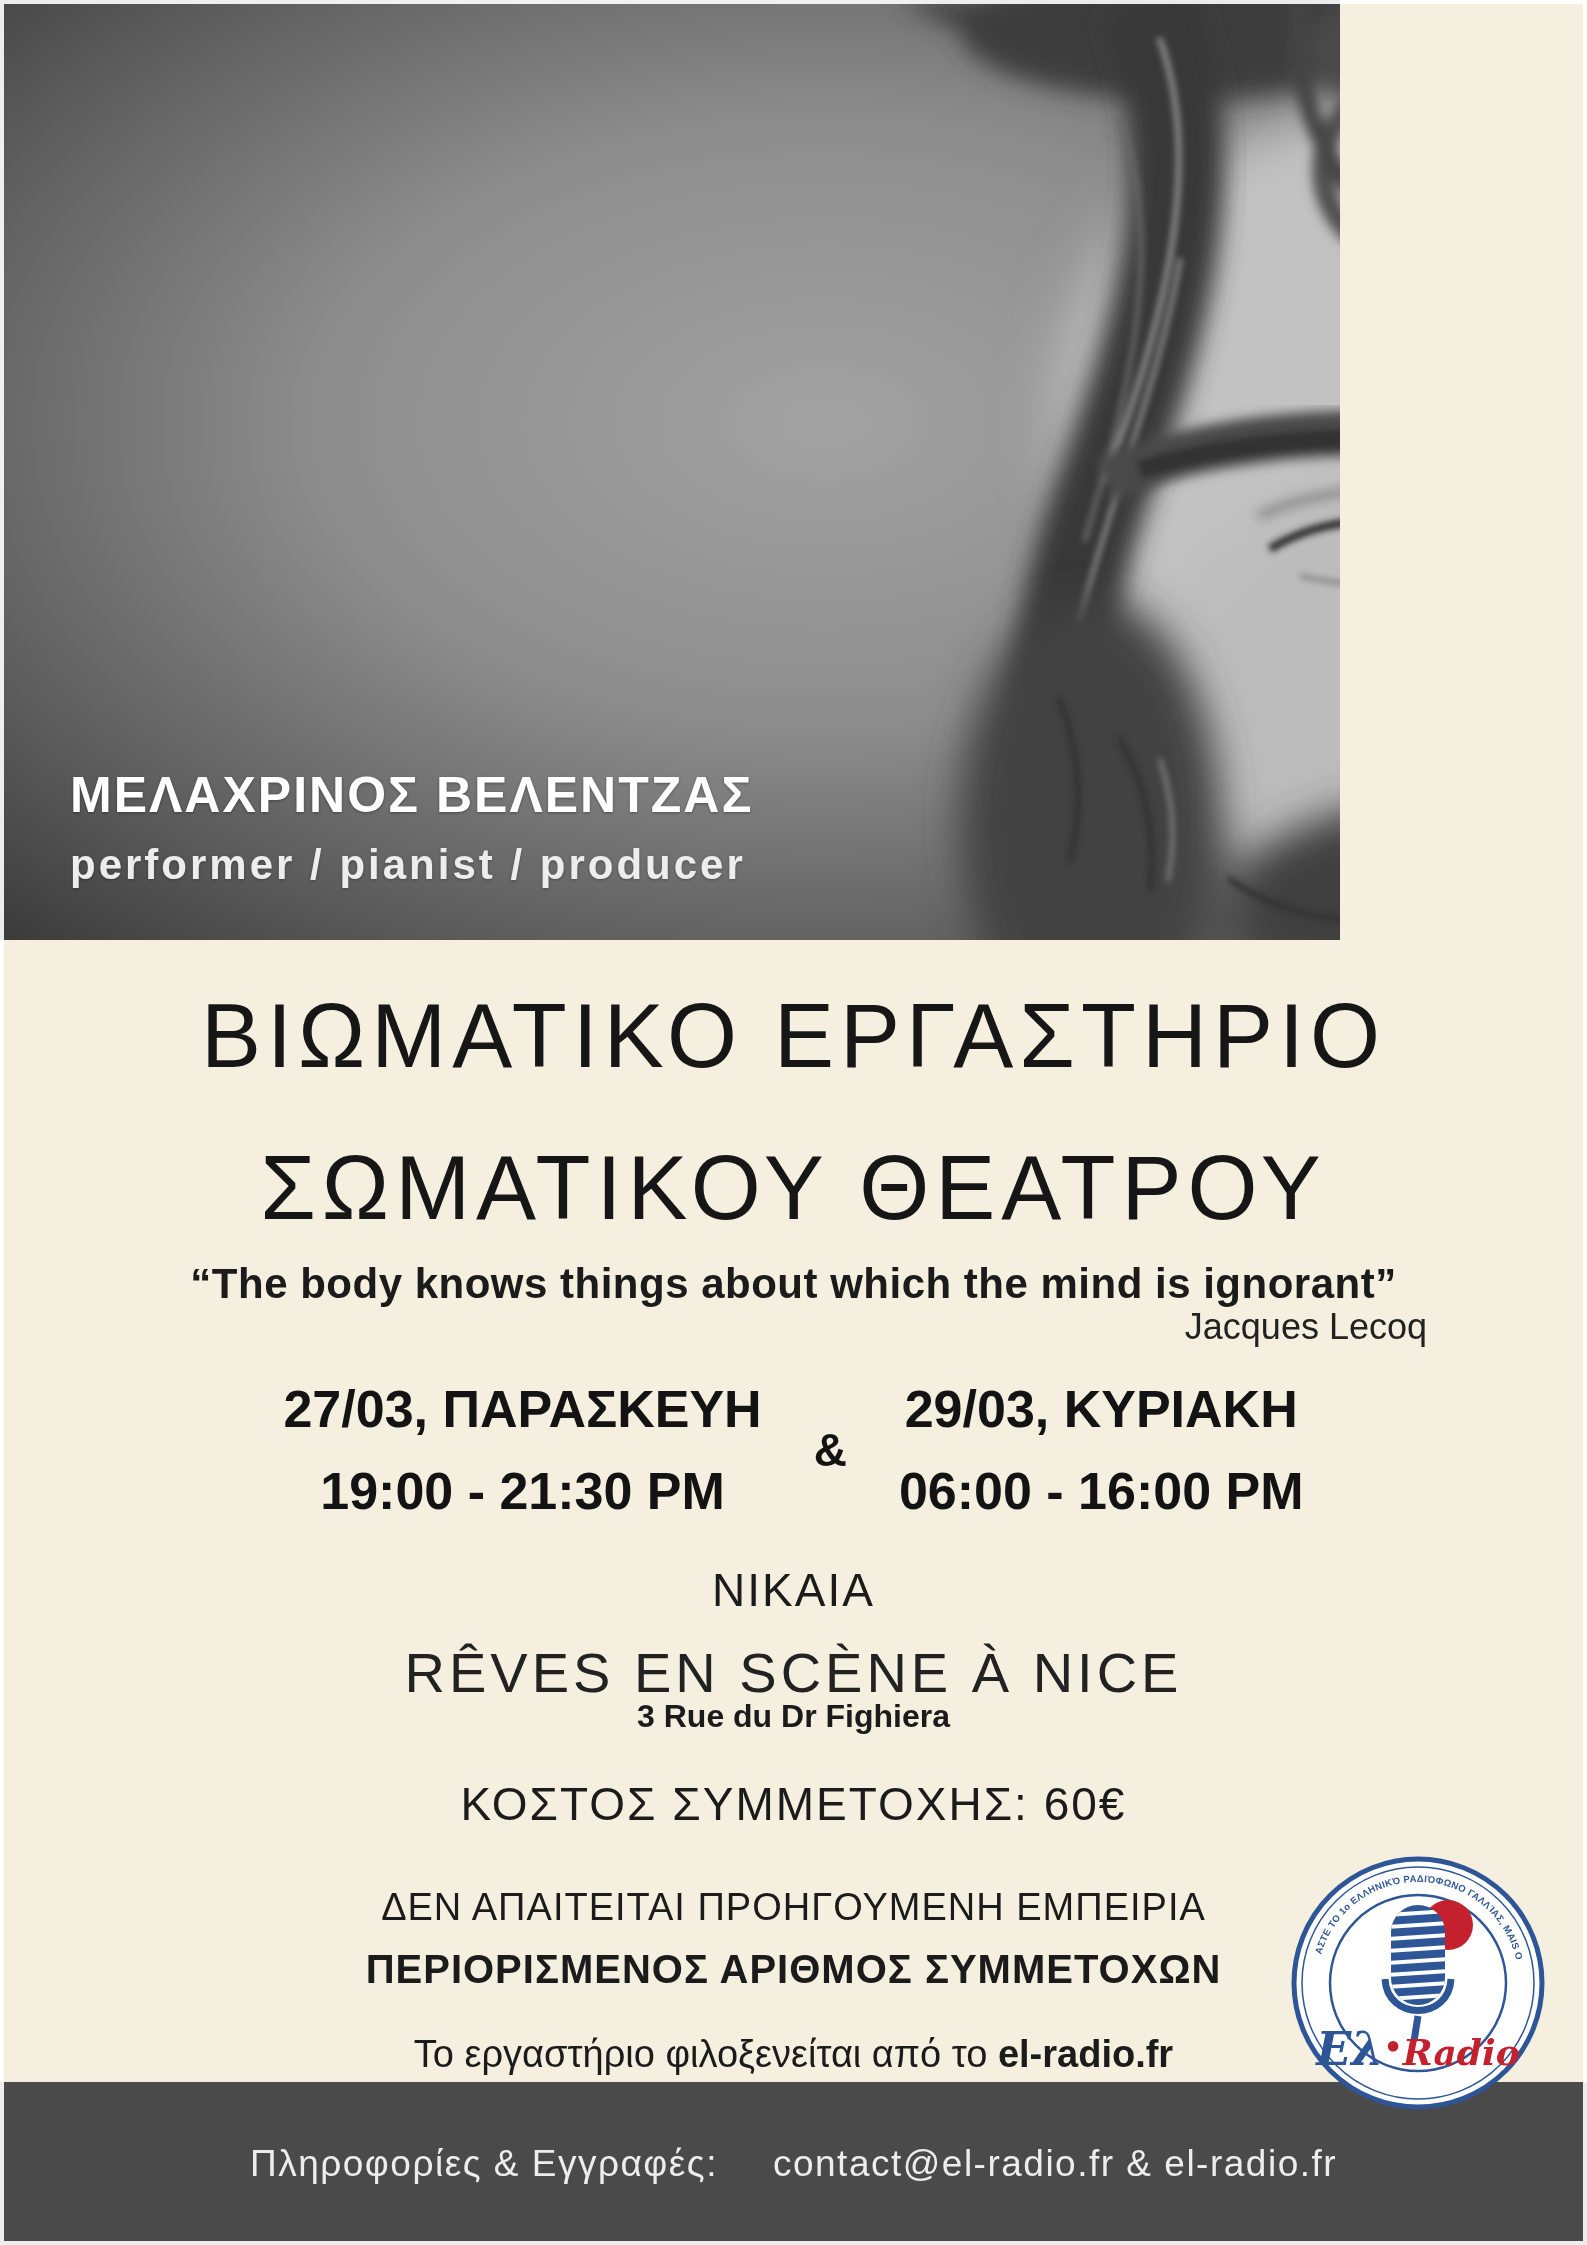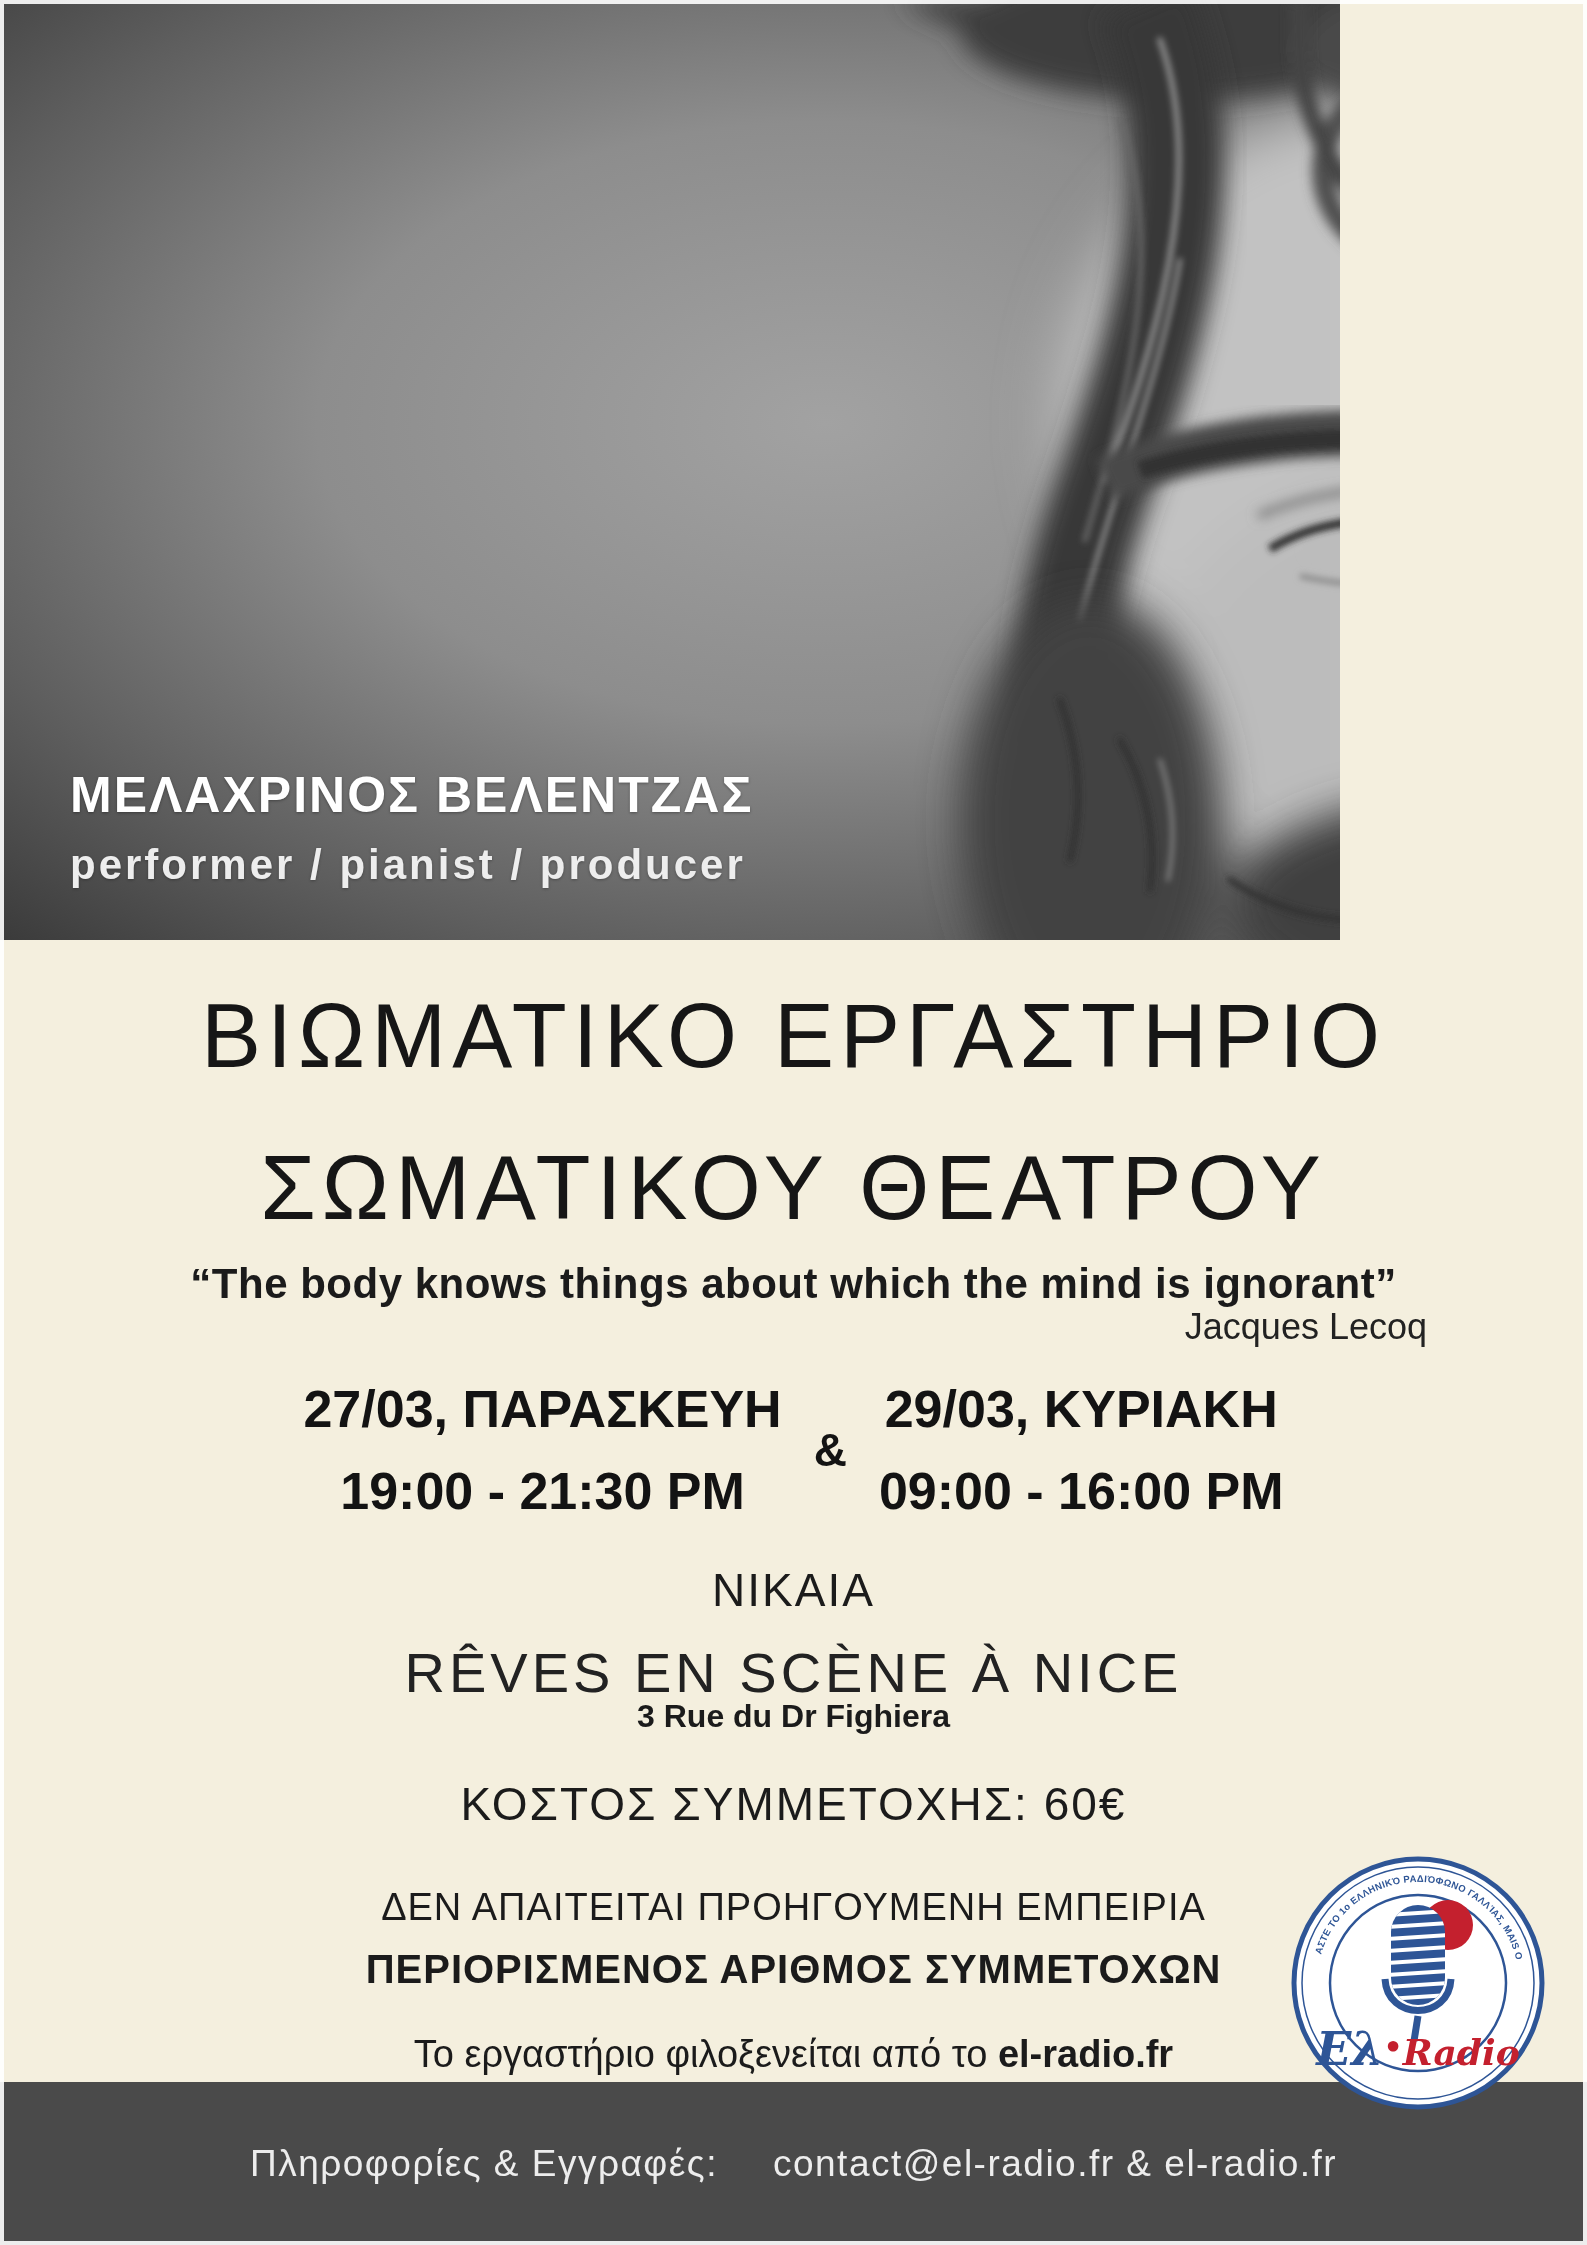--- a/index.html
+++ b/index.html
@@ -21,21 +21,21 @@
     text-shadow:0 1px 3px rgba(0,0,0,.3);
   }
   
   .body-section{position:absolute;left:0;top:940px;width:1587px;height:1290px;background:#f4efde;}
   .center{position:absolute;left:0;width:1587px;text-align:center;color:#1b1b1b;margin-top:20px;}
   .workshop-title{top:20px;font-size:90px;font-weight:400;letter-spacing:6px;line-height:152px;color:#161616;}
   .quote-text{top:300px;font-size:42px;font-weight:bold;letter-spacing:.5px;}
   .quote-author{position:absolute;top:366px;right:160px;font-size:36px;color:#222;}
   .sessions-row{
     position:absolute;left:0;top:428px;width:1587px;
-    display:flex;justify-content:center;align-items:center;gap:32px;
+    display:flex;justify-content:center;align-items:center;gap:52px;
   }
   .session{text-align:center;font-size:52px;font-weight:bold;line-height:82px;color:#131313;letter-spacing:0;}
   .ampersand{font-size:46px;font-weight:bold;color:#131313;}
   .city-line{top:603px;font-size:46px;letter-spacing:2px;}
   .venue-line{top:680px;font-size:56px;letter-spacing:4px;color:#222;}
   .address-line{top:738px;font-size:32px;font-weight:bold;}
   .cost-line{top:817px;font-size:46px;letter-spacing:2px;}
   .note-first{top:926px;font-size:38px;letter-spacing:1px;}
   .note-second{top:987px;font-size:40px;font-weight:bold;letter-spacing:1px;}
   .hosting-line{top:1073px;font-size:38px;}
@@ -155,21 +155,21 @@
     <div class="quote-author">Jacques Lecoq</div>
 
     <div class="sessions-row">
       <div class="session">
         <div>27/03, ΠΑΡΑΣΚΕΥΗ</div>
         <div>19:00 - 21:30 PM</div>
       </div>
       <div class="ampersand">&amp;</div>
       <div class="session">
         <div>29/03, ΚΥΡΙΑΚΗ</div>
-        <div>09:00 - 16:00 PM</div>
+        <div>06:00 - 16:00 PM</div>
       </div>
     </div>
 
     <div class="center city-line">ΝΙΚΑΙΑ</div>
     <div class="center venue-line">RÊVES EN SCÈNE À NICE</div>
     <div class="center address-line">3 Rue du Dr Fighiera</div>
 
     <div class="center cost-line">ΚΟΣΤΟΣ ΣΥΜΜΕΤΟΧΗΣ: 60€</div>
 
     <div class="center note-first">ΔΕΝ ΑΠΑΙΤΕΙΤΑΙ ΠΡΟΗΓΟΥΜΕΝΗ ΕΜΠΕΙΡΙΑ</div>

